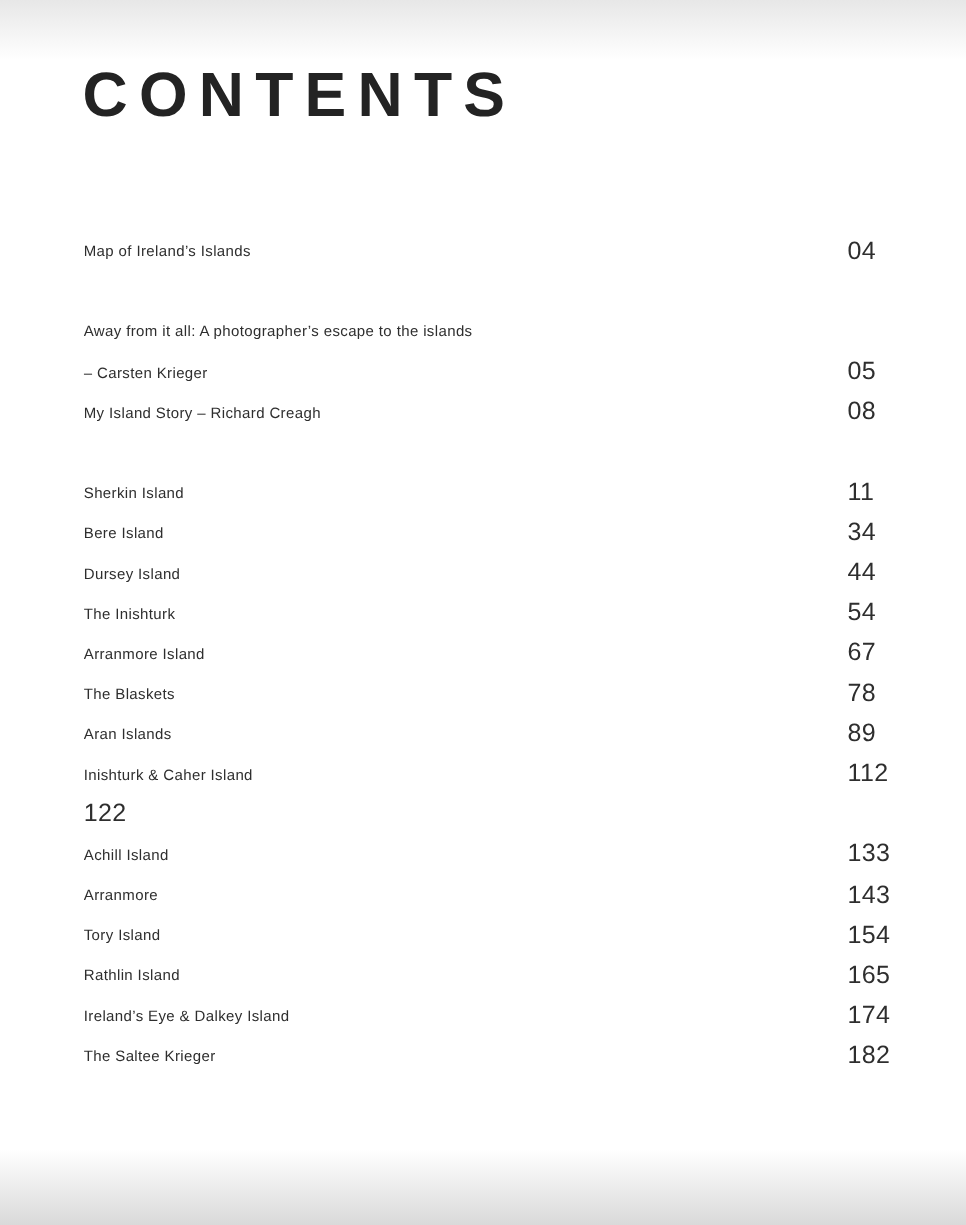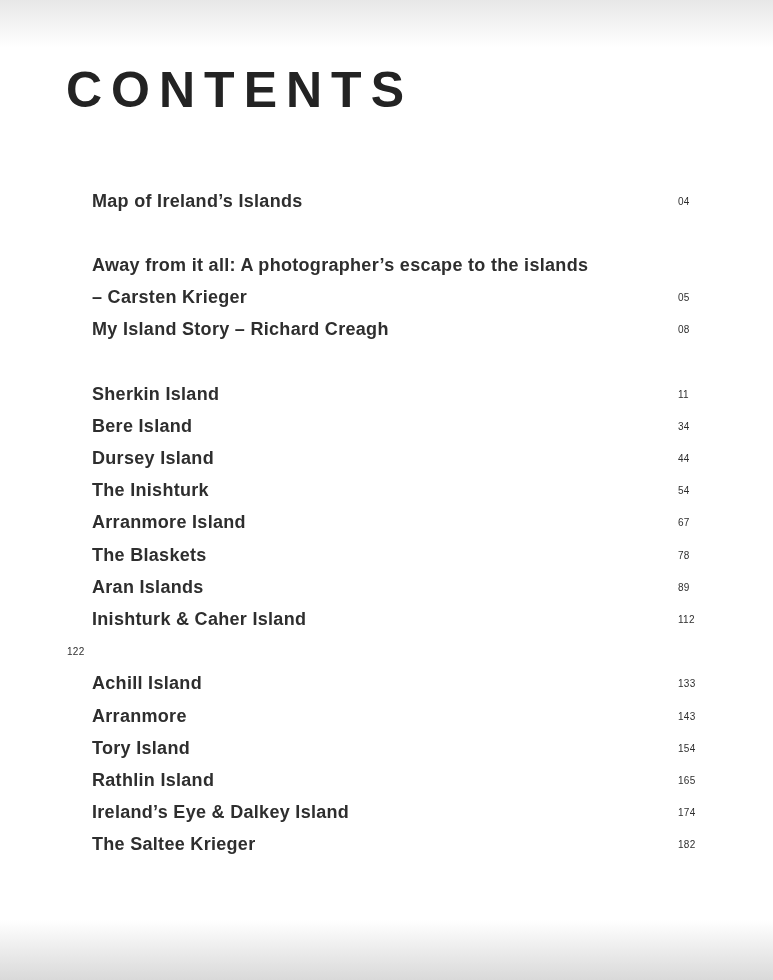--- a/index.html
+++ b/index.html
@@ -23,51 +23,50 @@
     background:linear-gradient(to bottom,var(--shade-top) 0%,rgba(255,255,255,0) 100%);
     pointer-events:none;
   }
   .shade-bottom{
     position:absolute;left:0;bottom:0;width:100%;height:60px;
     background:linear-gradient(to top,var(--shade-bottom) 0%,rgba(255,255,255,0) 100%);
     pointer-events:none;
   }
   .page-title{
     position:absolute;
-    left:66px;top:60px;
+    left:66px;top:46px;
     font-size:50px;
     line-height:1.2;
     font-weight:700;
     letter-spacing:9px;
     color:var(--title);
   }
   .toc{
     position:absolute;
     left:67px;top:185px;
     width:660px;
   }
   .group + .group{margin-top:32.2px;}
   .row{
     height:32.2px;
     display:flex;
     align-items:center;
   }
   .label{
     flex:1 1 auto;
-    font-size:18px;
-    font-weight:700;
+    font-size:12px;
+    font-weight:400;
     letter-spacing:0.3px;
     color:var(--text);
     white-space:nowrap;
     overflow:hidden;
-    margin-left:25px;
   }
   .page{
     flex:0 0 49px;
-    font-size:10px;
+    font-size:20px;
     font-weight:500;
     letter-spacing:0.3px;
     text-align:left;
     color:var(--text);
   }
 </style>
 </head>
 <body>
 
 <div class="shade-top"></div>

